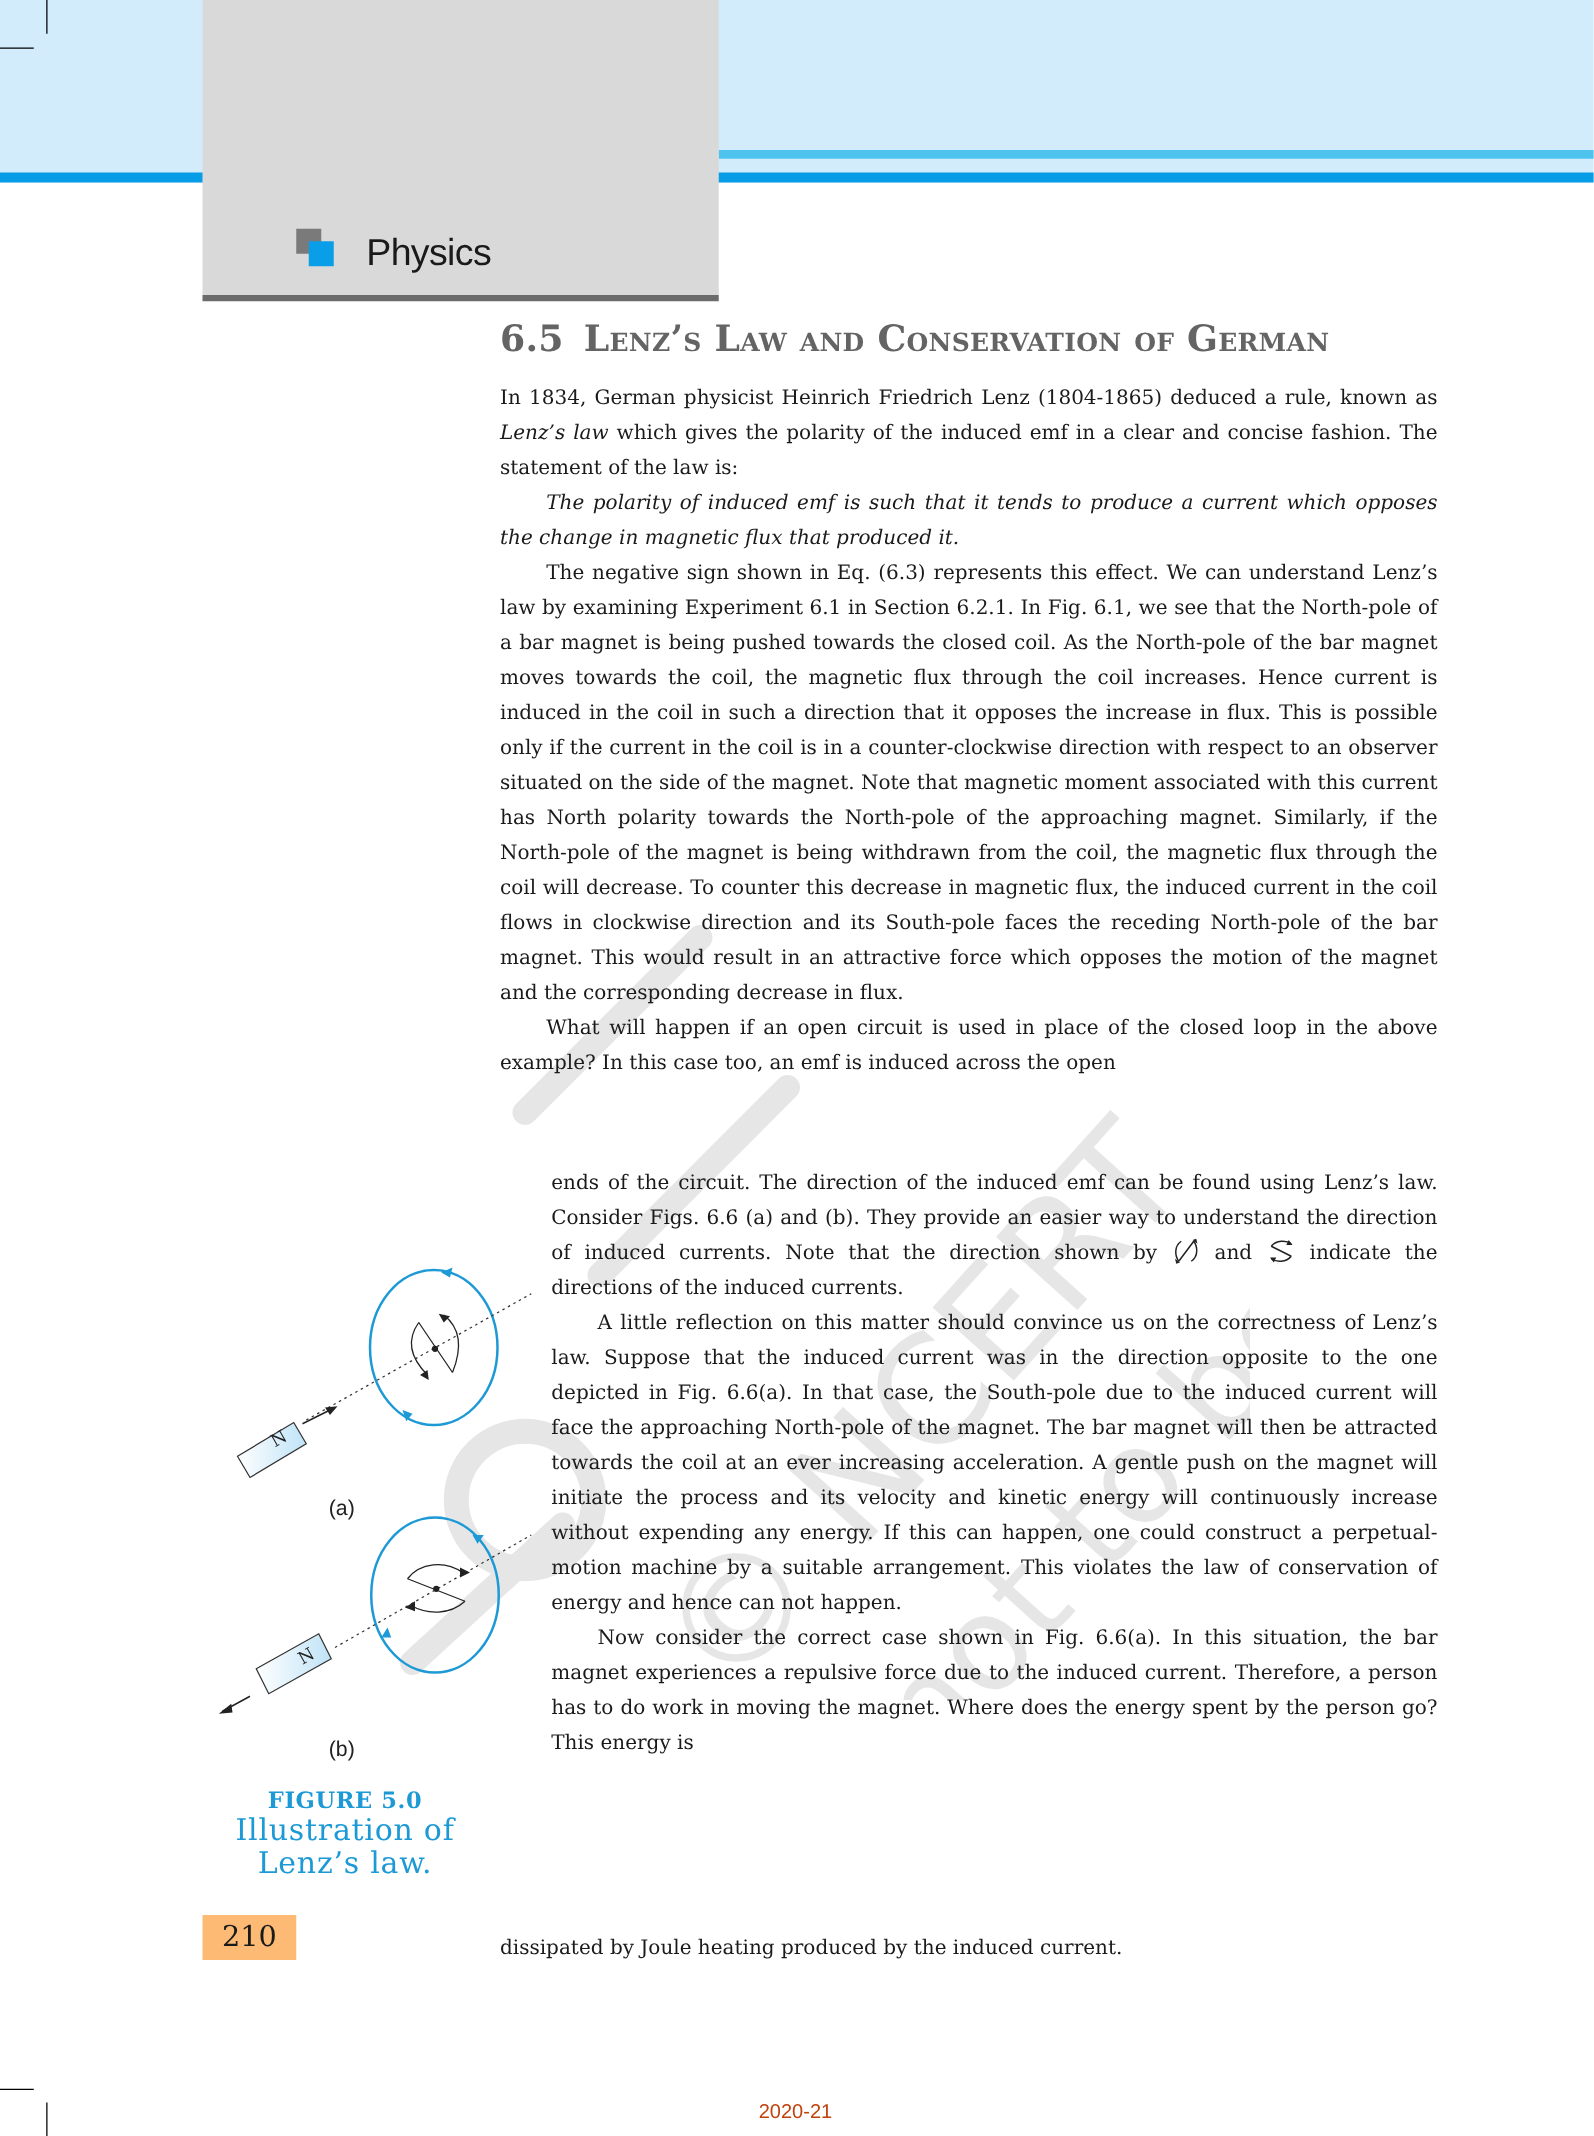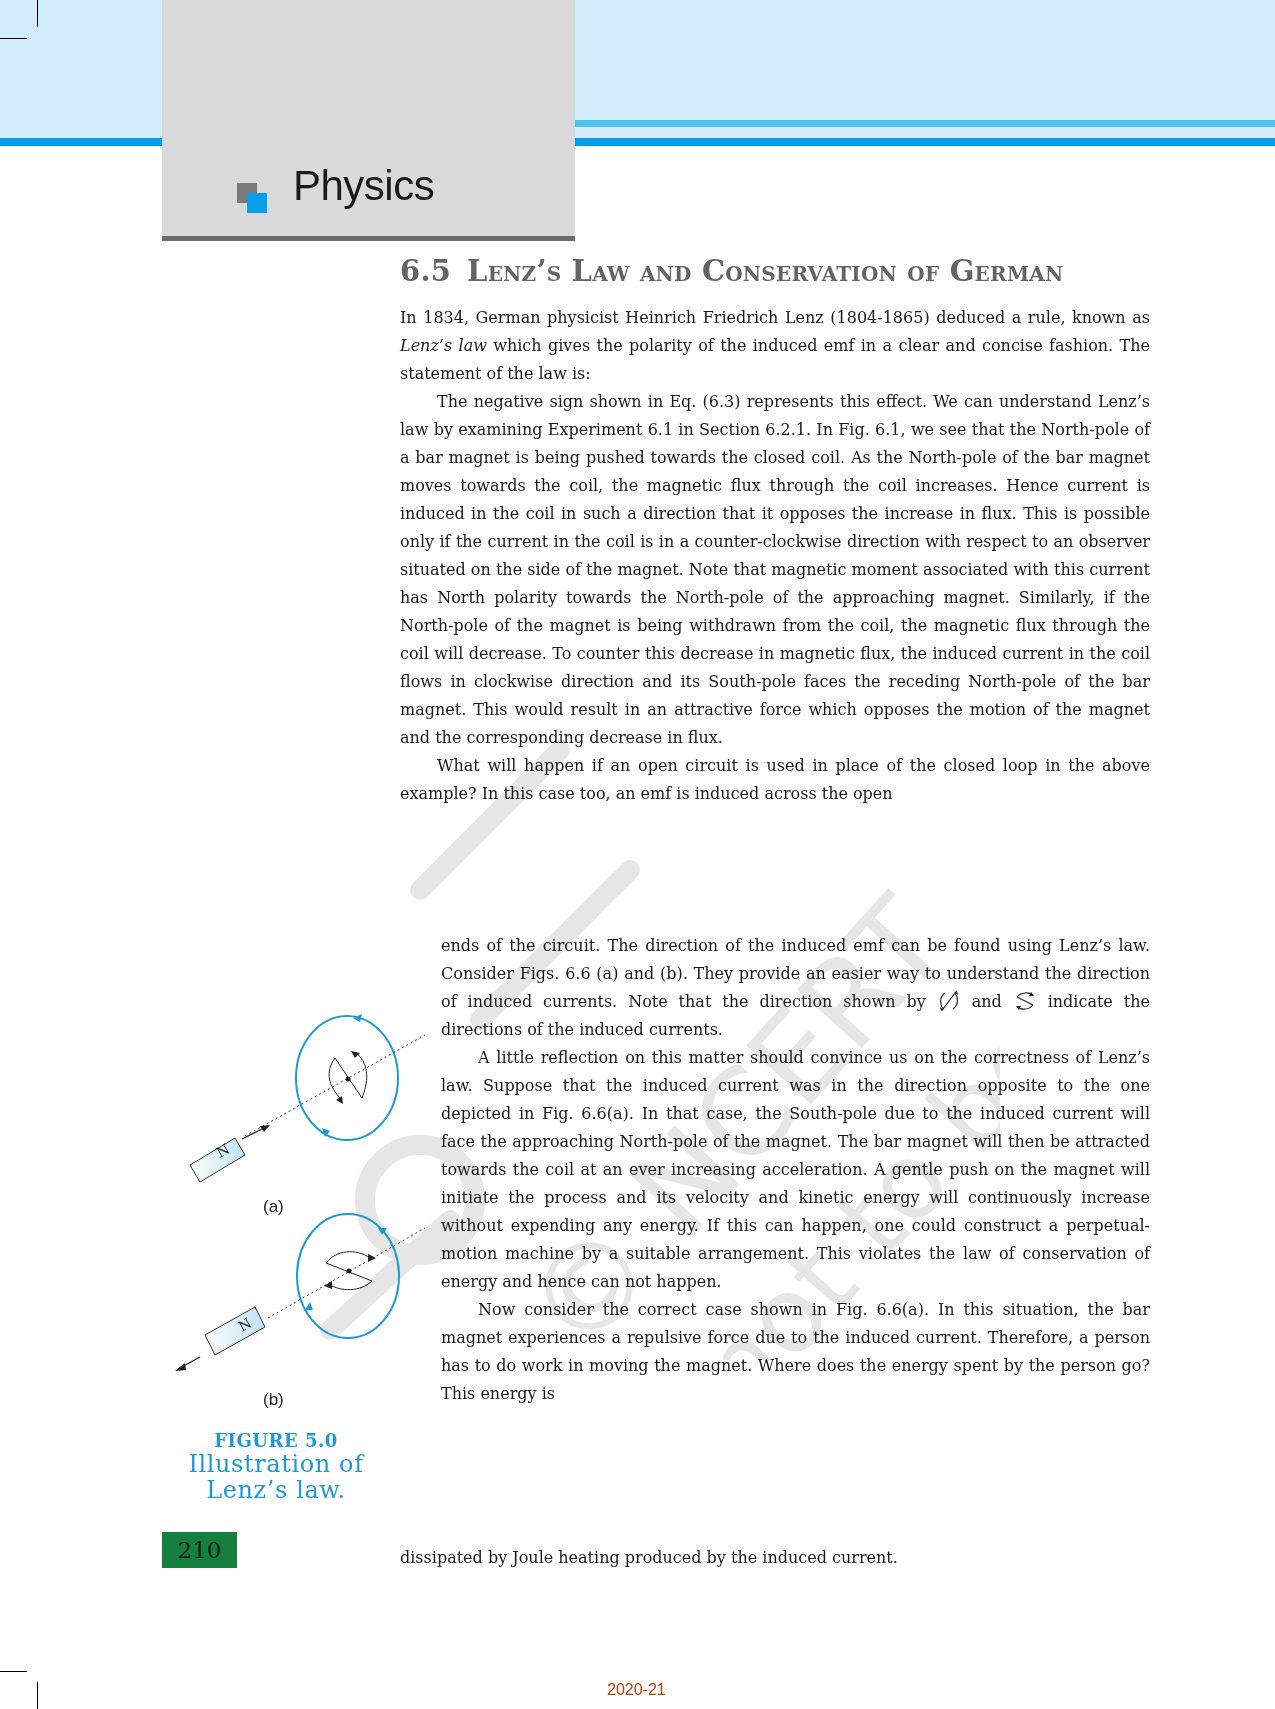--- a/index.html
+++ b/index.html
@@ -6,37 +6,37 @@
   body { width:1275px; height:1709px; position:relative; background:#ffffff; overflow:hidden;
          font-family:"DejaVu Serif", serif; color:#1a1a1a; }
   .band { position:absolute; left:0; top:0; width:1275px; height:146px; background:#d3ecfb; }
   .stripe-dark { position:absolute; left:0; top:138px; width:1275px; height:8px; background:#069de6; }
   .stripe-light { position:absolute; left:575px; top:120px; width:700px; height:7px; background:#4ec3ee; }
   .greybox { position:absolute; left:162px; top:0; width:413px; height:236px; background:#d9d9d9; }
   .greybar { position:absolute; left:162px; top:236px; width:413px; height:5px; background:#6b6b6b; }
   .crop { position:absolute; background:#000; }
   .logo-sq1 { position:absolute; left:237px; top:183px; width:20px; height:20px; background:#7a7a7a; }
   .logo-sq2 { position:absolute; left:247px; top:193px; width:20px; height:20px; background:#0b9ee8; }
-  .subject { position:absolute; left:293px; top:165px; font-family:"Liberation Sans", sans-serif;
-             font-size:42px; color:#1a1a1a; line-height:1; letter-spacing:-0.5px; }
+  .subject { position:absolute; left:293px; top:188px; font-family:"Liberation Sans", sans-serif;
+             font-size:30px; color:#1a1a1a; line-height:1; letter-spacing:-0.5px; }
   .heading { position:absolute; left:400px; top:254px; font-family:"DejaVu Serif", serif;
              font-weight:bold; color:#646464; font-size:29px; white-space:nowrap; letter-spacing:0.2px; }
   .heading .num { margin-right:16px; }
   .heading .sc { font-variant:small-caps; }
   .text { position:absolute; font-size:16px; line-height:28px; text-align:justify; }
   .text p { margin:0; }
   .ind { text-indent:37px; }
   .col-main { left:400px; width:750px; }
   .col-narrow { left:441px; width:709px; }
   .glyph { display:inline-block; width:24px; height:24px; vertical-align:-6px; }
   .fig-label { position:absolute; font-family:"Liberation Sans", sans-serif; font-size:17px; color:#222; }
   .caption { position:absolute; left:186px; width:180px; text-align:center; font-family:"DejaVu Serif", serif; color:#1d9ad6; }
   .caption .t1 { font-weight:bold; font-size:18px; letter-spacing:0.5px; }
   .caption .t2 { font-size:24px; line-height:26px; letter-spacing:0.6px; }
-  .pagenum { position:absolute; left:162px; top:1532px; width:75px; height:36px; background:#15803d;
+  .pagenum { position:absolute; left:162px; top:1532px; width:75px; height:36px; background:#fdba74;
              font-size:23px; text-align:center; line-height:36px; color:#1a1a1a; }
   .footer { position:absolute; left:607px; top:1681px; font-family:"Liberation Sans", sans-serif; font-size:16px; color:#c2410c; }
   .watermark { position:absolute; left:300px; top:640px; width:700px; height:720px; pointer-events:none; }
   .fig { position:absolute; left:150px; top:1000px; }
 </style>
 </head>
 <body>
 
 <div class="band"></div>
 <div class="stripe-light"></div>
@@ -62,20 +62,21 @@
     <circle cx="120" cy="560" r="55"></circle>
     <path d="M120 250 L260 110 M180 380 L330 230"></path>
     <path d="M30 690 L150 580"></path>
   </g>
   <text x="50" y="600" transform="rotate(-48 300 400)" font-family="DejaVu Sans, sans-serif" font-size="120" fill="#e6e6e6">© NCERT</text>
   <text x="120" y="760" transform="rotate(-48 300 400)" font-family="DejaVu Sans, sans-serif" font-size="105" fill="#e6e6e6">not to be republished</text>
 </svg>
 
 <div class="text col-main" style="top:304px;">
   <p><span>In 1834, German physicist Heinrich Friedrich Lenz (1804-1865) deduced a rule, known as </span><em>Lenz’s law</em><span> which gives the polarity of the induced emf in a clear and concise fashion. The statement of the law is:</span></p>
+  <p class="ind" style="font-style:italic;">The polarity of induced emf is such that it tends to produce a current which opposes the change in magnetic flux that produced it.</p>
   <p class="ind">The negative sign shown in Eq. (6.3) represents this effect. We can understand Lenz’s law by examining Experiment 6.1 in Section 6.2.1. In Fig. 6.1, we see that the North-pole of a bar magnet is being pushed towards the closed coil. As the North-pole of the bar magnet moves towards the coil, the magnetic flux through the coil increases. Hence current is induced in the coil in such a direction that it opposes the increase in flux. This is possible only if the current in the coil is in a counter-clockwise direction with respect to an observer situated on the side of the magnet. Note that magnetic moment associated with this current has North polarity towards the North-pole of the approaching magnet. Similarly, if the North-pole of the magnet is being withdrawn from the coil, the magnetic flux through the coil will decrease. To counter this decrease in magnetic flux, the induced current in the coil flows in clockwise direction and its South-pole faces the receding North-pole of the bar magnet. This would result in an attractive force which opposes the motion of the magnet and the corresponding decrease in flux.</p>
   <p class="ind">What will happen if an open circuit is used in place of the closed loop in the above example? In this case too, an emf is induced across the open</p>
 </div>
 
 <div class="text col-narrow" style="top:932px;">
   <p><span>ends of the circuit. The direction of the induced emf can be found using Lenz’s law. Consider Figs. 6.6 (a) and (b). They provide an easier way to understand the direction of induced currents. Note that the direction shown by </span><svg class="glyph" viewBox="0 0 24 24">
         <path d="M8 4 C2 8 3 16 6 20 M16 20 C22 16 21 8 18 4 M6 20 L18 4" fill="none" stroke="#222" stroke-width="1.2"></path>
         <path d="M3 18 L7 21 L4 22 Z M21 6 L17 3 L20 2 Z" fill="#222"></path>
       </svg><span> and </span><svg class="glyph" viewBox="0 0 24 24">
         <path d="M4 8 C8 3 16 3 20 6 M20 16 C16 21 8 21 4 18 M4 8 L20 16" fill="none" stroke="#222" stroke-width="1.2"></path>

